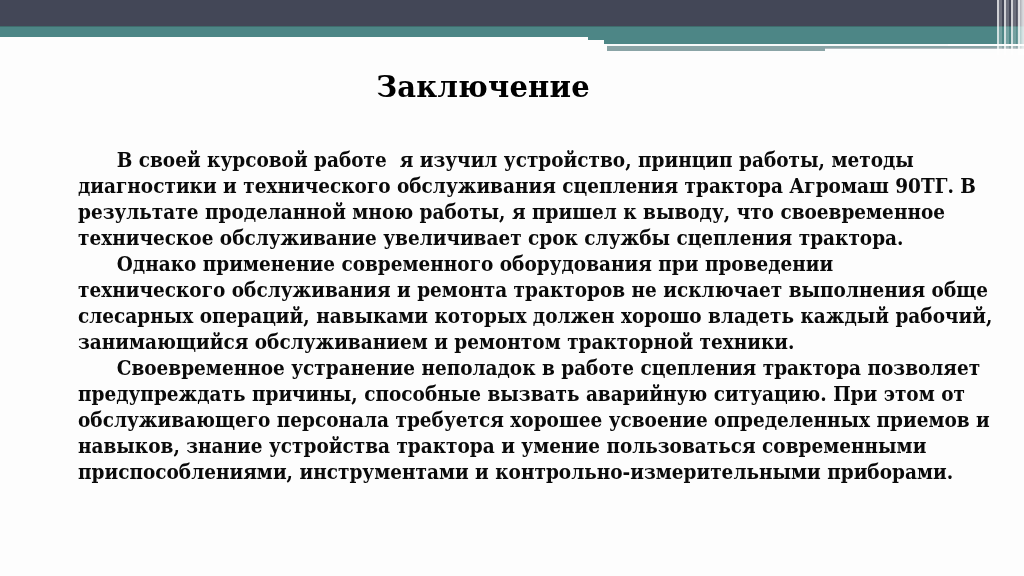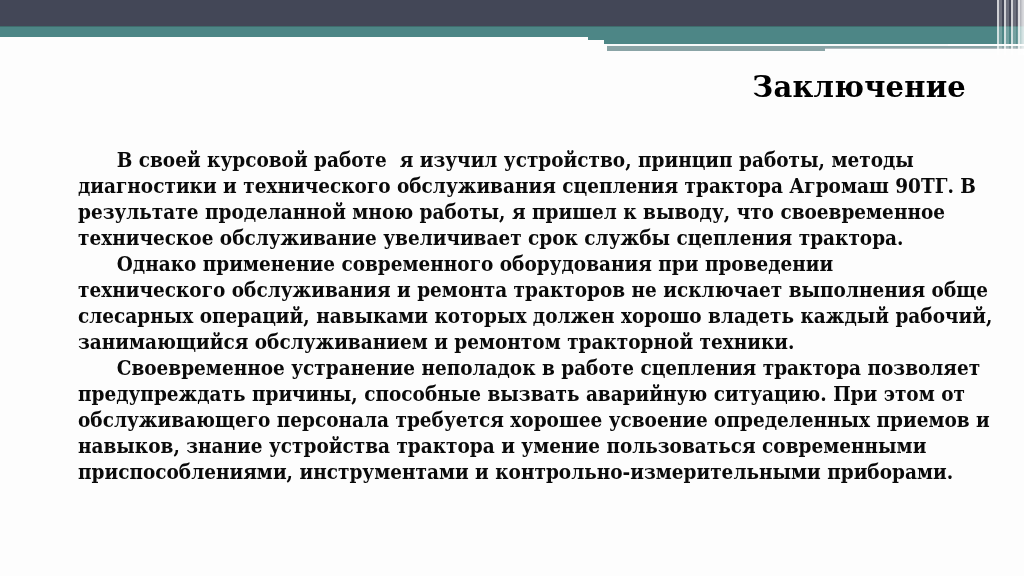--- a/index.html
+++ b/index.html
@@ -65,21 +65,21 @@
       linear-gradient(to right, rgba(255,255,255,0) 0 72%, rgba(255,255,255,0.85) 100%),
       repeating-linear-gradient(to right,
         rgba(255,255,255,0) 0 2px,
         rgba(255,255,255,0.75) 2px 4px,
         rgba(255,255,255,0.22) 4px 7px);
   }
   
   .title {
     position: absolute; left: 0; top: 70px;
     width: 966px;
-    text-align: right;
+    text-align: center;
     font-size: 29px;
     line-height: 34px;
     font-weight: bold;
     color: #000000;
     letter-spacing: 0.2px;
   }
   
   .body-text {
     position: absolute; left: 78px; top: 147px;
     width: 1080px;

